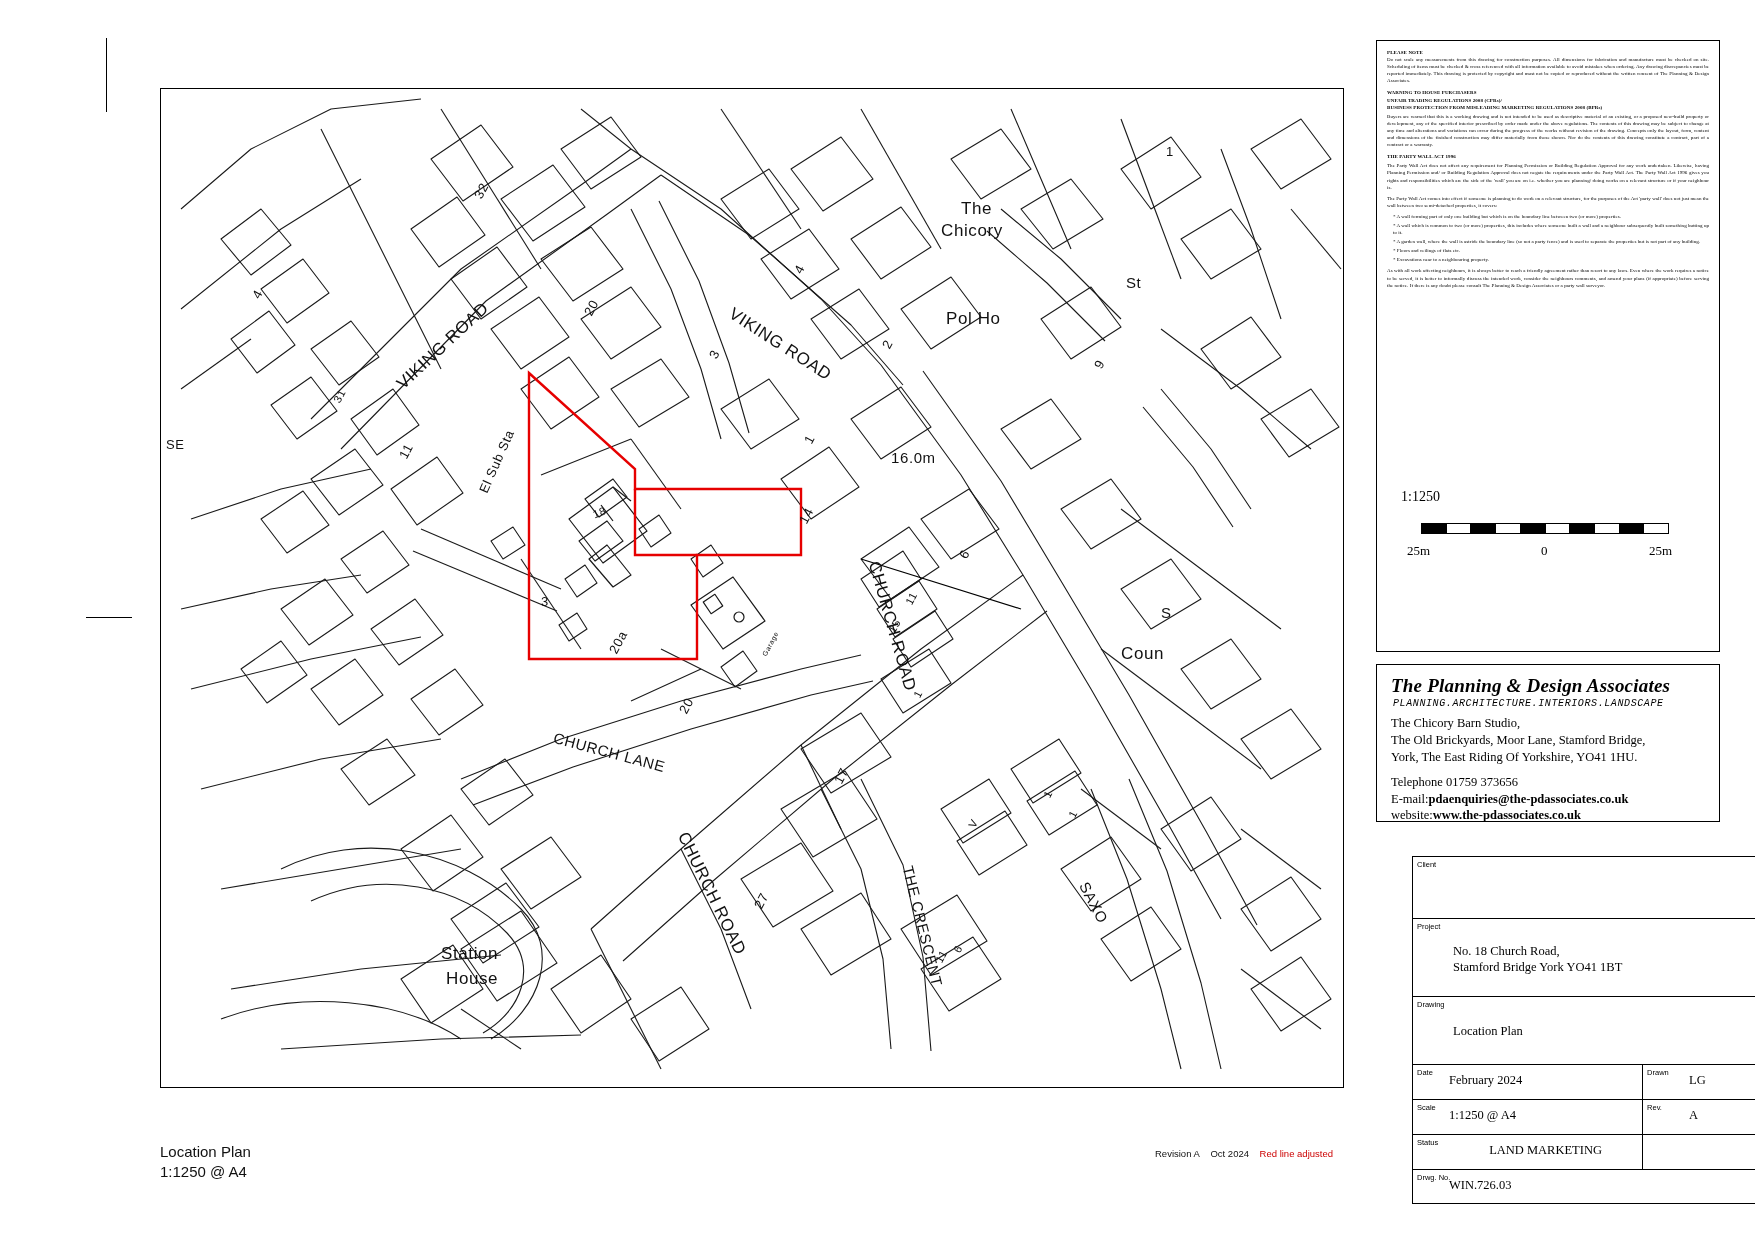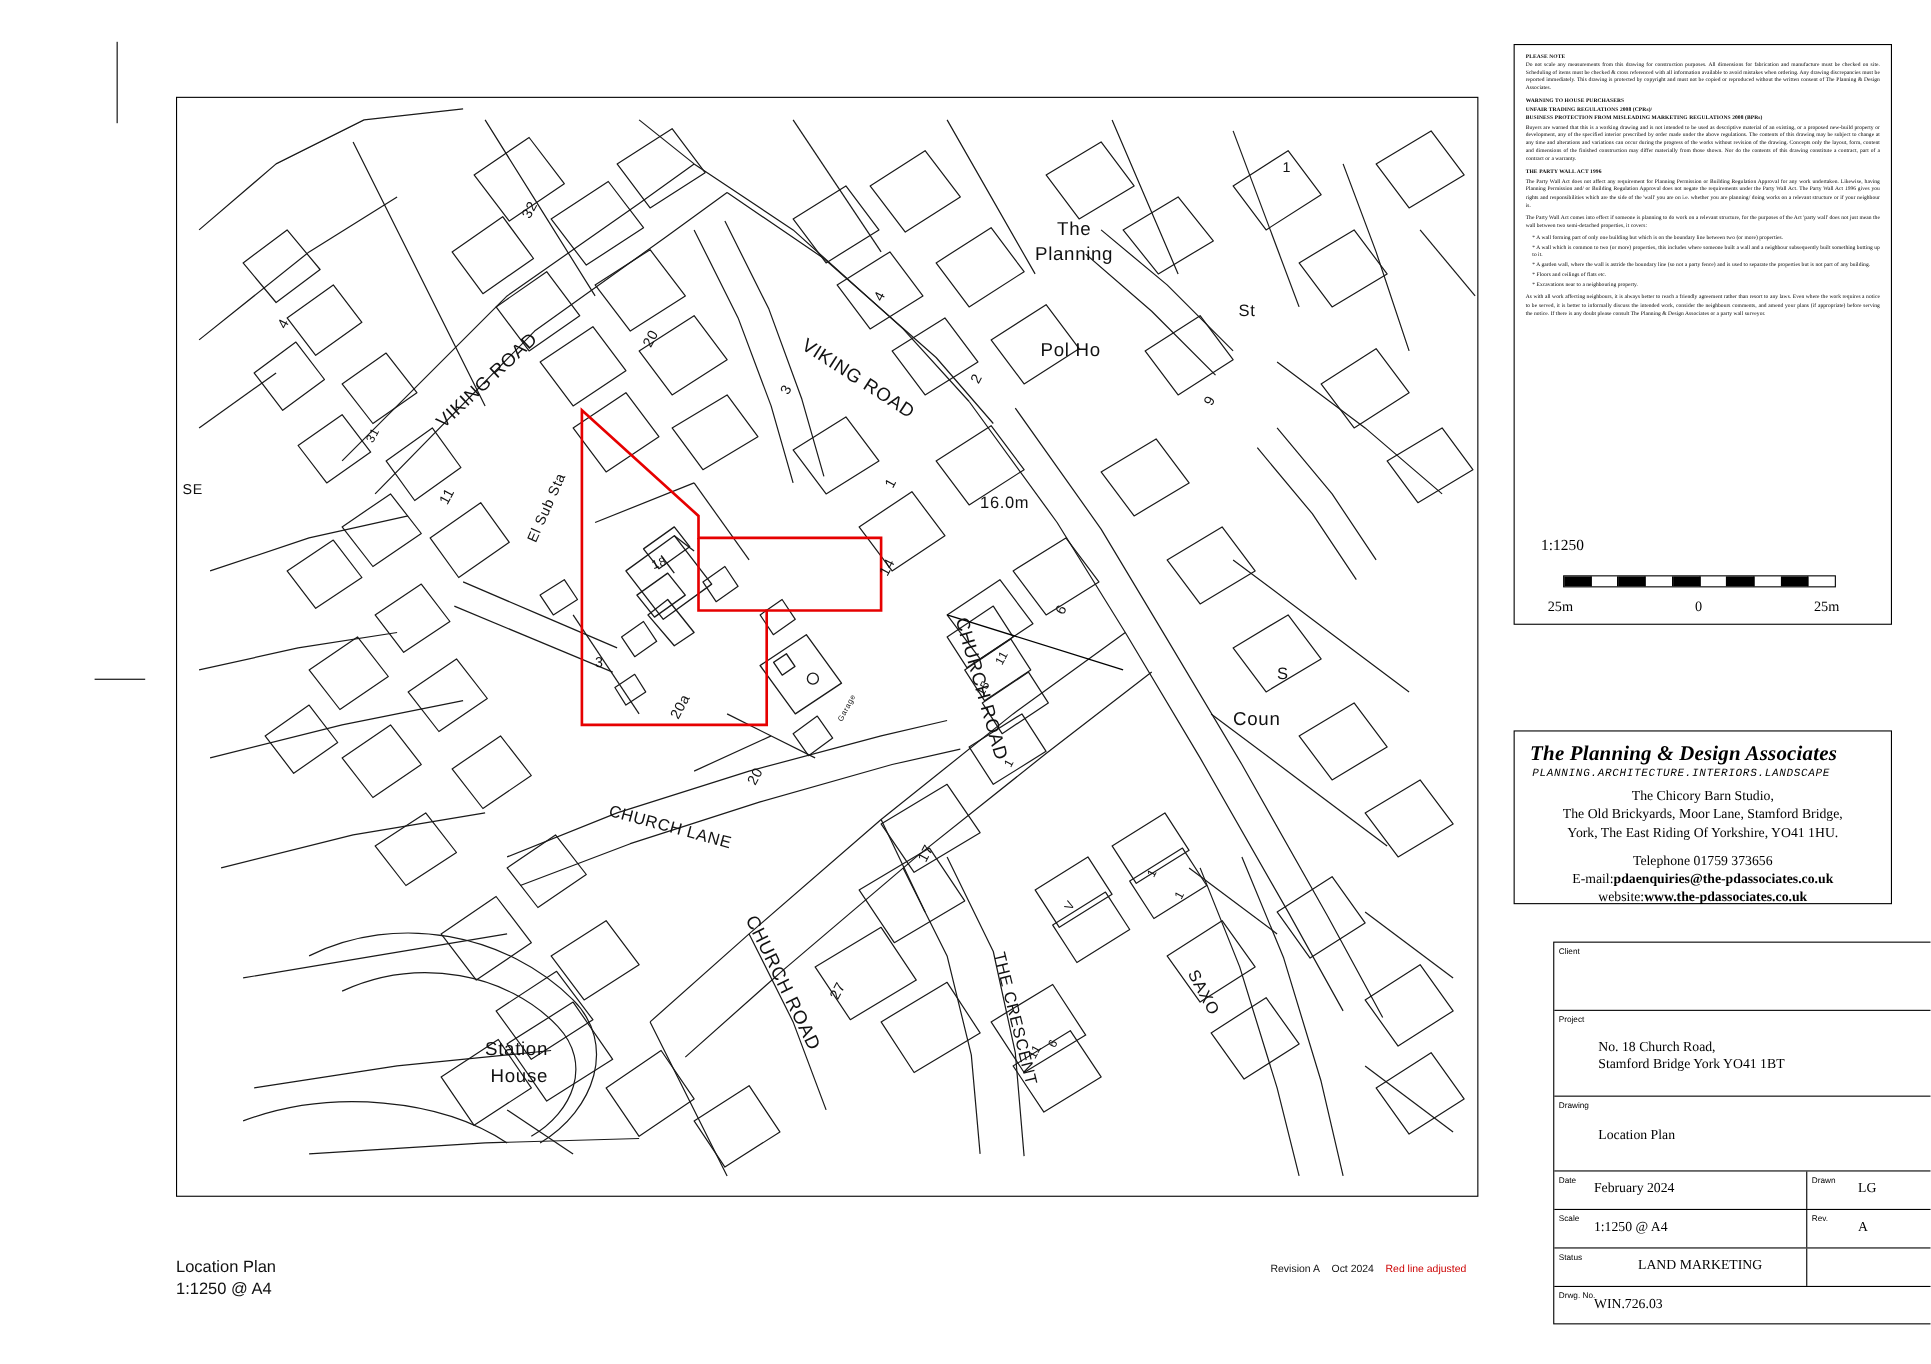--- a/index.html
+++ b/index.html
@@ -61,21 +61,21 @@
   .rbox {
     position: absolute;
     border: 1.2px solid #000;
     background: #fff;
     box-sizing: border-box;
   }
   #notes-box {
     left: 1376px;
     top: 40px;
     width: 344px;
-    height: 528px;
+    height: 612px;
     padding: 8px 10px 6px 10px;
   }
   .note-block {
     font-family: "Liberation Serif", serif;
     font-size: 5.0px;
     line-height: 1.42;
     text-align: justify;
     color: #000;
     margin-bottom: 5px;
     letter-spacing: 0.05px;
@@ -147,21 +147,20 @@
     font-family: Liberation Mono, monospace;
     font-style: italic;
     font-size: 10px;
     letter-spacing: 0.6px;
     margin: 1px 0 6px 2px;
   }
   .practice-line {
     font-family: "Liberation Serif", serif;
     font-size: 12.5px;
     line-height: 1.35;
-    text-align: center;
   }
   .practice-gap { height: 8px; }
   .practice-line b { font-weight: bold; }
 
   
   #title-block {
     position: absolute;
     left: 1376px;
     top: 856px;
     width: 392px;
@@ -424,21 +423,21 @@
         <div style="position: absolute; left: 530px; top: 740px; font-family: &quot;Liberation Sans&quot;, sans-serif; font-size: 17px; letter-spacing: 0.6px; color: rgb(17, 17, 17); white-space: nowrap; transform-origin: left top; transform: rotate(64deg);">CHURCH ROAD</div>
         <div style="position: absolute; left: 395px; top: 640px; font-family: &quot;Liberation Sans&quot;, sans-serif; font-size: 15px; letter-spacing: 0.6px; color: rgb(17, 17, 17); white-space: nowrap; transform-origin: left top; transform: rotate(15deg);">CHURCH  LANE</div>
         <div style="position: absolute; left: 755px; top: 775px; font-family: &quot;Liberation Sans&quot;, sans-serif; font-size: 15px; letter-spacing: 0.6px; color: rgb(17, 17, 17); white-space: nowrap; transform-origin: left top; transform: rotate(76deg);">THE CRESCENT</div>
         <div style="position: absolute; left: 930px; top: 790px; font-family: &quot;Liberation Sans&quot;, sans-serif; font-size: 15px; letter-spacing: 0.6px; color: rgb(17, 17, 17); white-space: nowrap; transform-origin: left top; transform: rotate(62deg);">SAXO</div>
         <div style="position: absolute; left: 315px; top: 400px; font-family: &quot;Liberation Sans&quot;, sans-serif; font-size: 13px; letter-spacing: 0.6px; color: rgb(17, 17, 17); white-space: nowrap; transform-origin: left top; transform: rotate(-66deg);">El Sub Sta</div>
         <div style="position: absolute; left: 5px; top: 348px; font-family: &quot;Liberation Sans&quot;, sans-serif; font-size: 13px; letter-spacing: 0.6px; color: rgb(17, 17, 17); white-space: nowrap; transform-origin: left top; transform: rotate(0deg);">SE</div>
         <div style="position: absolute; left: 965px; top: 185px; font-family: &quot;Liberation Sans&quot;, sans-serif; font-size: 15px; letter-spacing: 0.6px; color: rgb(17, 17, 17); white-space: nowrap; transform-origin: left top; transform: rotate(0deg);">St</div>
         <div style="position: absolute; left: 1000px; top: 515px; font-family: &quot;Liberation Sans&quot;, sans-serif; font-size: 15px; letter-spacing: 0.6px; color: rgb(17, 17, 17); white-space: nowrap; transform-origin: left top; transform: rotate(0deg);">S</div>
         <div style="position: absolute; left: 960px; top: 555px; font-family: &quot;Liberation Sans&quot;, sans-serif; font-size: 17px; letter-spacing: 0.6px; color: rgb(17, 17, 17); white-space: nowrap; transform-origin: left top; transform: rotate(0deg);">Coun</div>
         <div style="position: absolute; left: 800px; top: 110px; font-family: &quot;Liberation Sans&quot;, sans-serif; font-size: 17px; letter-spacing: 0.6px; color: rgb(17, 17, 17); white-space: nowrap; transform-origin: left top; transform: rotate(0deg);">The</div>
-        <div style="position: absolute; left: 780px; top: 132px; font-family: &quot;Liberation Sans&quot;, sans-serif; font-size: 17px; letter-spacing: 0.6px; color: rgb(17, 17, 17); white-space: nowrap; transform-origin: left top; transform: rotate(0deg);">Planning</div>
+        <div style="position: absolute; left: 780px; top: 132px; font-family: &quot;Liberation Sans&quot;, sans-serif; font-size: 17px; letter-spacing: 0.6px; color: rgb(17, 17, 17); white-space: nowrap; transform-origin: left top; transform: rotate(0deg);">Chicory</div>
         <div style="position: absolute; left: 785px; top: 220px; font-family: &quot;Liberation Sans&quot;, sans-serif; font-size: 17px; letter-spacing: 0.6px; color: rgb(17, 17, 17); white-space: nowrap; transform-origin: left top; transform: rotate(0deg);">Pol Ho</div>
         <div style="position: absolute; left: 280px; top: 855px; font-family: &quot;Liberation Sans&quot;, sans-serif; font-size: 17px; letter-spacing: 0.6px; color: rgb(17, 17, 17); white-space: nowrap; transform-origin: left top; transform: rotate(0deg);">Station</div>
         <div style="position: absolute; left: 285px; top: 880px; font-family: &quot;Liberation Sans&quot;, sans-serif; font-size: 17px; letter-spacing: 0.6px; color: rgb(17, 17, 17); white-space: nowrap; transform-origin: left top; transform: rotate(0deg);">House</div>
         <div style="position: absolute; left: 730px; top: 360px; font-family: &quot;Liberation Sans&quot;, sans-serif; font-size: 15px; letter-spacing: 0.6px; color: rgb(17, 17, 17); white-space: nowrap; transform-origin: left top; transform: rotate(0deg);">16.0m</div>
         <div style="position: absolute; left: 310px; top: 105px; font-family: &quot;Liberation Sans&quot;, sans-serif; font-size: 13px; letter-spacing: 0.6px; color: rgb(17, 17, 17); white-space: nowrap; transform-origin: left top; transform: rotate(-62deg);">32</div>
         <div style="position: absolute; left: 420px; top: 222px; font-family: &quot;Liberation Sans&quot;, sans-serif; font-size: 13px; letter-spacing: 0.6px; color: rgb(17, 17, 17); white-space: nowrap; transform-origin: left top; transform: rotate(-62deg);">20</div>
         <div style="position: absolute; left: 630px; top: 180px; font-family: &quot;Liberation Sans&quot;, sans-serif; font-size: 13px; letter-spacing: 0.6px; color: rgb(17, 17, 17); white-space: nowrap; transform-origin: left top; transform: rotate(-62deg);">4</div>
         <div style="position: absolute; left: 718px; top: 255px; font-family: &quot;Liberation Sans&quot;, sans-serif; font-size: 13px; letter-spacing: 0.6px; color: rgb(17, 17, 17); white-space: nowrap; transform-origin: left top; transform: rotate(-62deg);">2</div>
         <div style="position: absolute; left: 545px; top: 265px; font-family: &quot;Liberation Sans&quot;, sans-serif; font-size: 13px; letter-spacing: 0.6px; color: rgb(17, 17, 17); white-space: nowrap; transform-origin: left top; transform: rotate(-62deg);">3</div>
         <div style="position: absolute; left: 640px; top: 350px; font-family: &quot;Liberation Sans&quot;, sans-serif; font-size: 13px; letter-spacing: 0.6px; color: rgb(17, 17, 17); white-space: nowrap; transform-origin: left top; transform: rotate(-62deg);">1</div>

